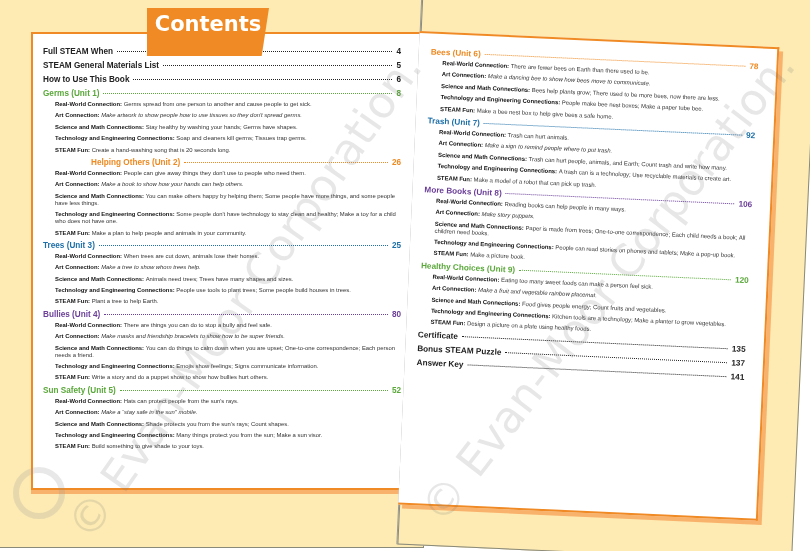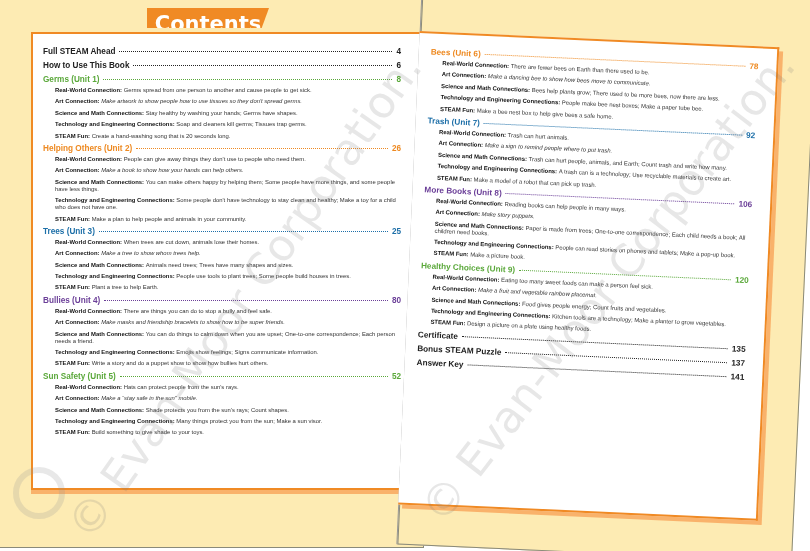--- a/index.html
+++ b/index.html
@@ -20,21 +20,21 @@
   }
   .panel {
     position:absolute; background:#fff; box-sizing:border-box;
     border:2px solid #f08a24;
     box-shadow:4px 4px 0 #f9b26b;
   }
   #left-page .panel { left:34px; top:33px; width:390px; height:458px; border-right:none; box-shadow:0 4px 0 #f9b26b; }
   #right-page .panel { left:-2px; top:50px; width:360px; height:474px; border-left:none; box-shadow:4px 4px 0 #f9b26b; }
 
   .title-tab {
-    position:absolute; left:150px; top:9px; width:122px; height:20px;
+    position:absolute; left:150px; top:9px; width:122px; height:48px;
     background:#f08a24; color:#fff;
     font-family:"DejaVu Sans", sans-serif; font-weight:bold; font-size:21px;
     line-height:32px; text-align:center;
     clip-path:polygon(0 0, 100% 0, 94% 100%, 0 100%);
     z-index:3;
   }
   .toc { position:absolute; left:46px; top:48px; width:358px; z-index:2; }
   #right-page .toc { left:10px; top:66px; width:328px; }
   .entry { display:flex; align-items:baseline; font-size:8.2px; font-weight:bold; margin-bottom:5px; color:#222; }
   .entry .lbl { white-space:nowrap; }
@@ -56,42 +56,47 @@
   }
 </style>
 </head>
 <body>
 
 <div id="left-page" class="page">
   <div class="panel"></div>
   <div class="title-tab">Contents</div>
   <div class="toc" id="toc-left">
       <div class="entry">
-        <span class="lbl">Full STEAM Ahead</span>
+        <span class="lbl">Full STEAM When</span>
         <span class="dots"></span>
         <span class="num">4</span>
+      </div>
+      <div class="entry">
+        <span class="lbl">STEAM General Materials List</span>
+        <span class="dots"></span>
+        <span class="num">5</span>
       </div>
       <div class="entry">
         <span class="lbl">How to Use This Book</span>
         <span class="dots"></span>
         <span class="num">6</span>
       </div>
       <div class="entry unit" style="color: rgb(90, 168, 58);">
         <span class="lbl">Germs (Unit 1)</span>
         <span class="dots"></span>
         <span class="num">8</span>
       </div>
       <div class="subs">
         <div class="sub"><b>Real-World Connection: </b><span>Germs spread from one person to another and cause people to get sick.</span></div>
         <div class="sub"><b>Art Connection: </b><span style="font-style: italic;">Make artwork to show people how to use tissues so they don't spread germs.</span></div>
         <div class="sub"><b>Science and Math Connections: </b><span>Stay healthy by washing your hands; Germs have shapes.</span></div>
         <div class="sub"><b>Technology and Engineering Connections: </b><span>Soap and cleaners kill germs; Tissues trap germs.</span></div>
         <div class="sub"><b>STEAM Fun: </b><span>Create a hand-washing song that is 20 seconds long.</span></div>
       </div>
-      <div class="entry unit" style="color: rgb(238, 138, 34);">
+      <div class="entry unit" style="color: rgb(238, 138, 34); margin-left: 48px;">
         <span class="lbl">Helping Others (Unit 2)</span>
         <span class="dots"></span>
         <span class="num">26</span>
       </div>
       <div class="subs">
         <div class="sub"><b>Real-World Connection: </b><span>People can give away things they don't use to people who need them.</span></div>
         <div class="sub"><b>Art Connection: </b><span style="font-style: italic;">Make a book to show how your hands can help others.</span></div>
         <div class="sub"><b>Science and Math Connections: </b><span>You can make others happy by helping them; Some people have more things, and some people have less things.</span></div>
         <div class="sub"><b>Technology and Engineering Connections: </b><span>Some people don't have technology to stay clean and healthy; Make a toy for a child who does not have one.</span></div>
         <div class="sub"><b>STEAM Fun: </b><span>Make a plan to help people and animals in your community.</span></div>

